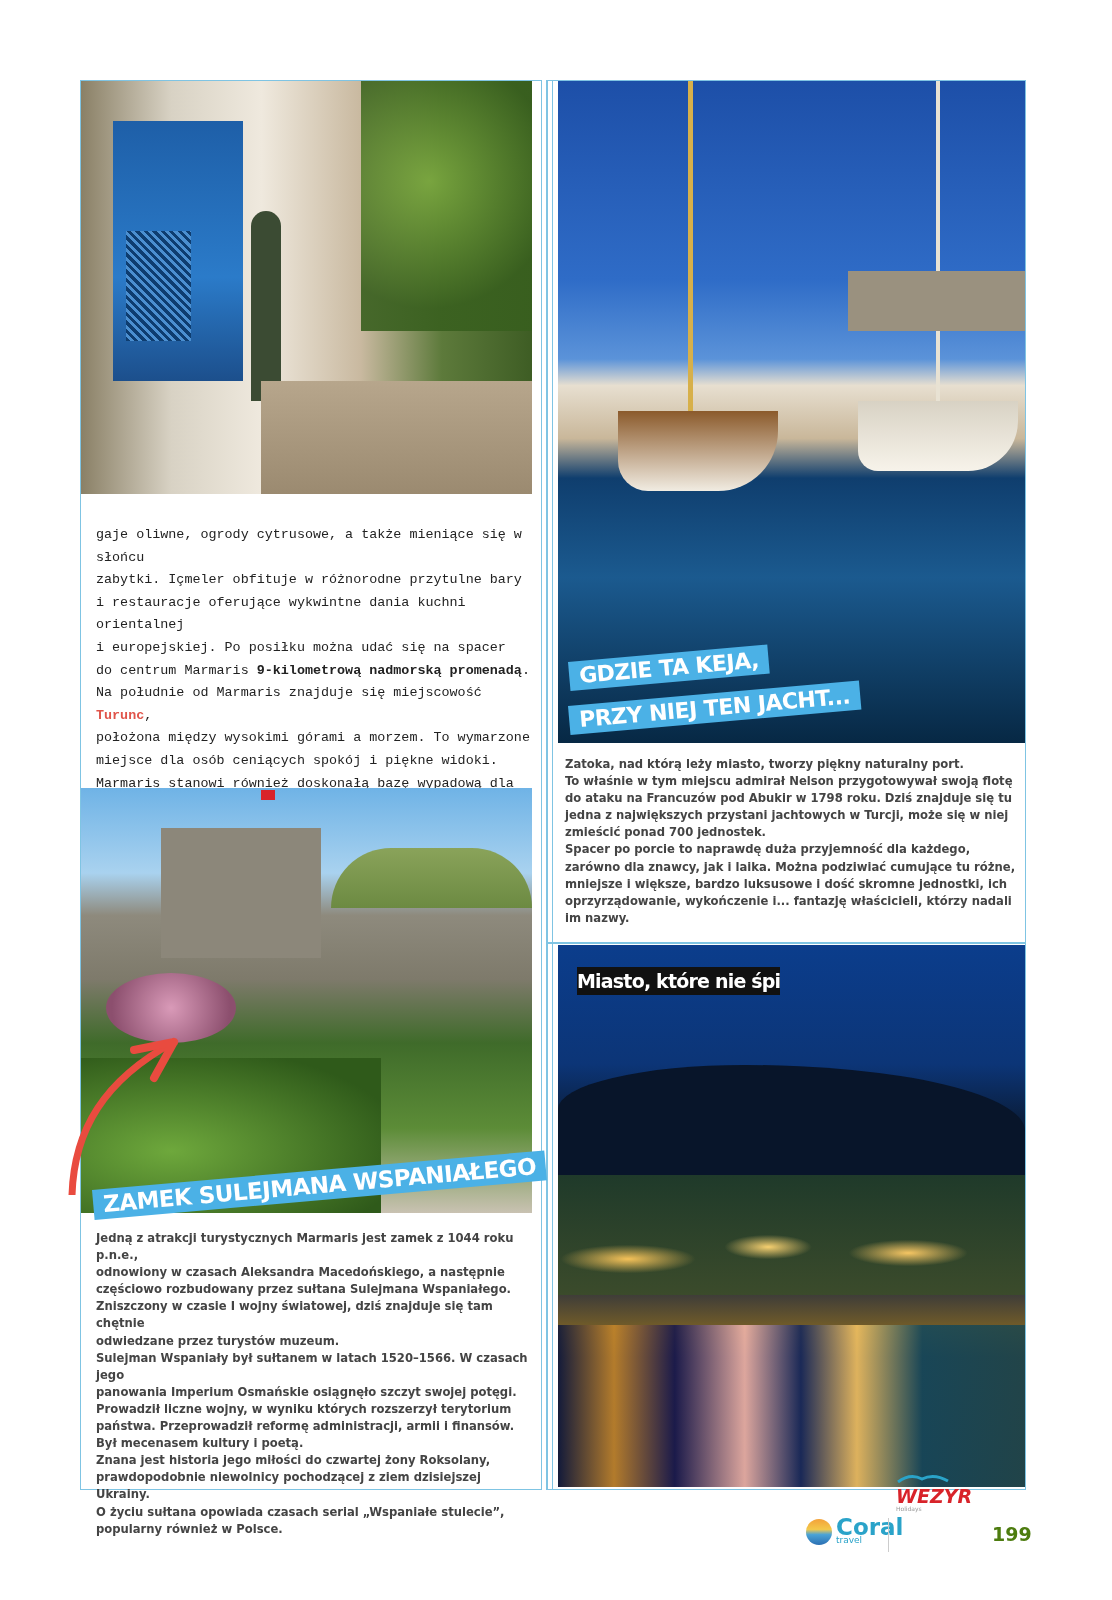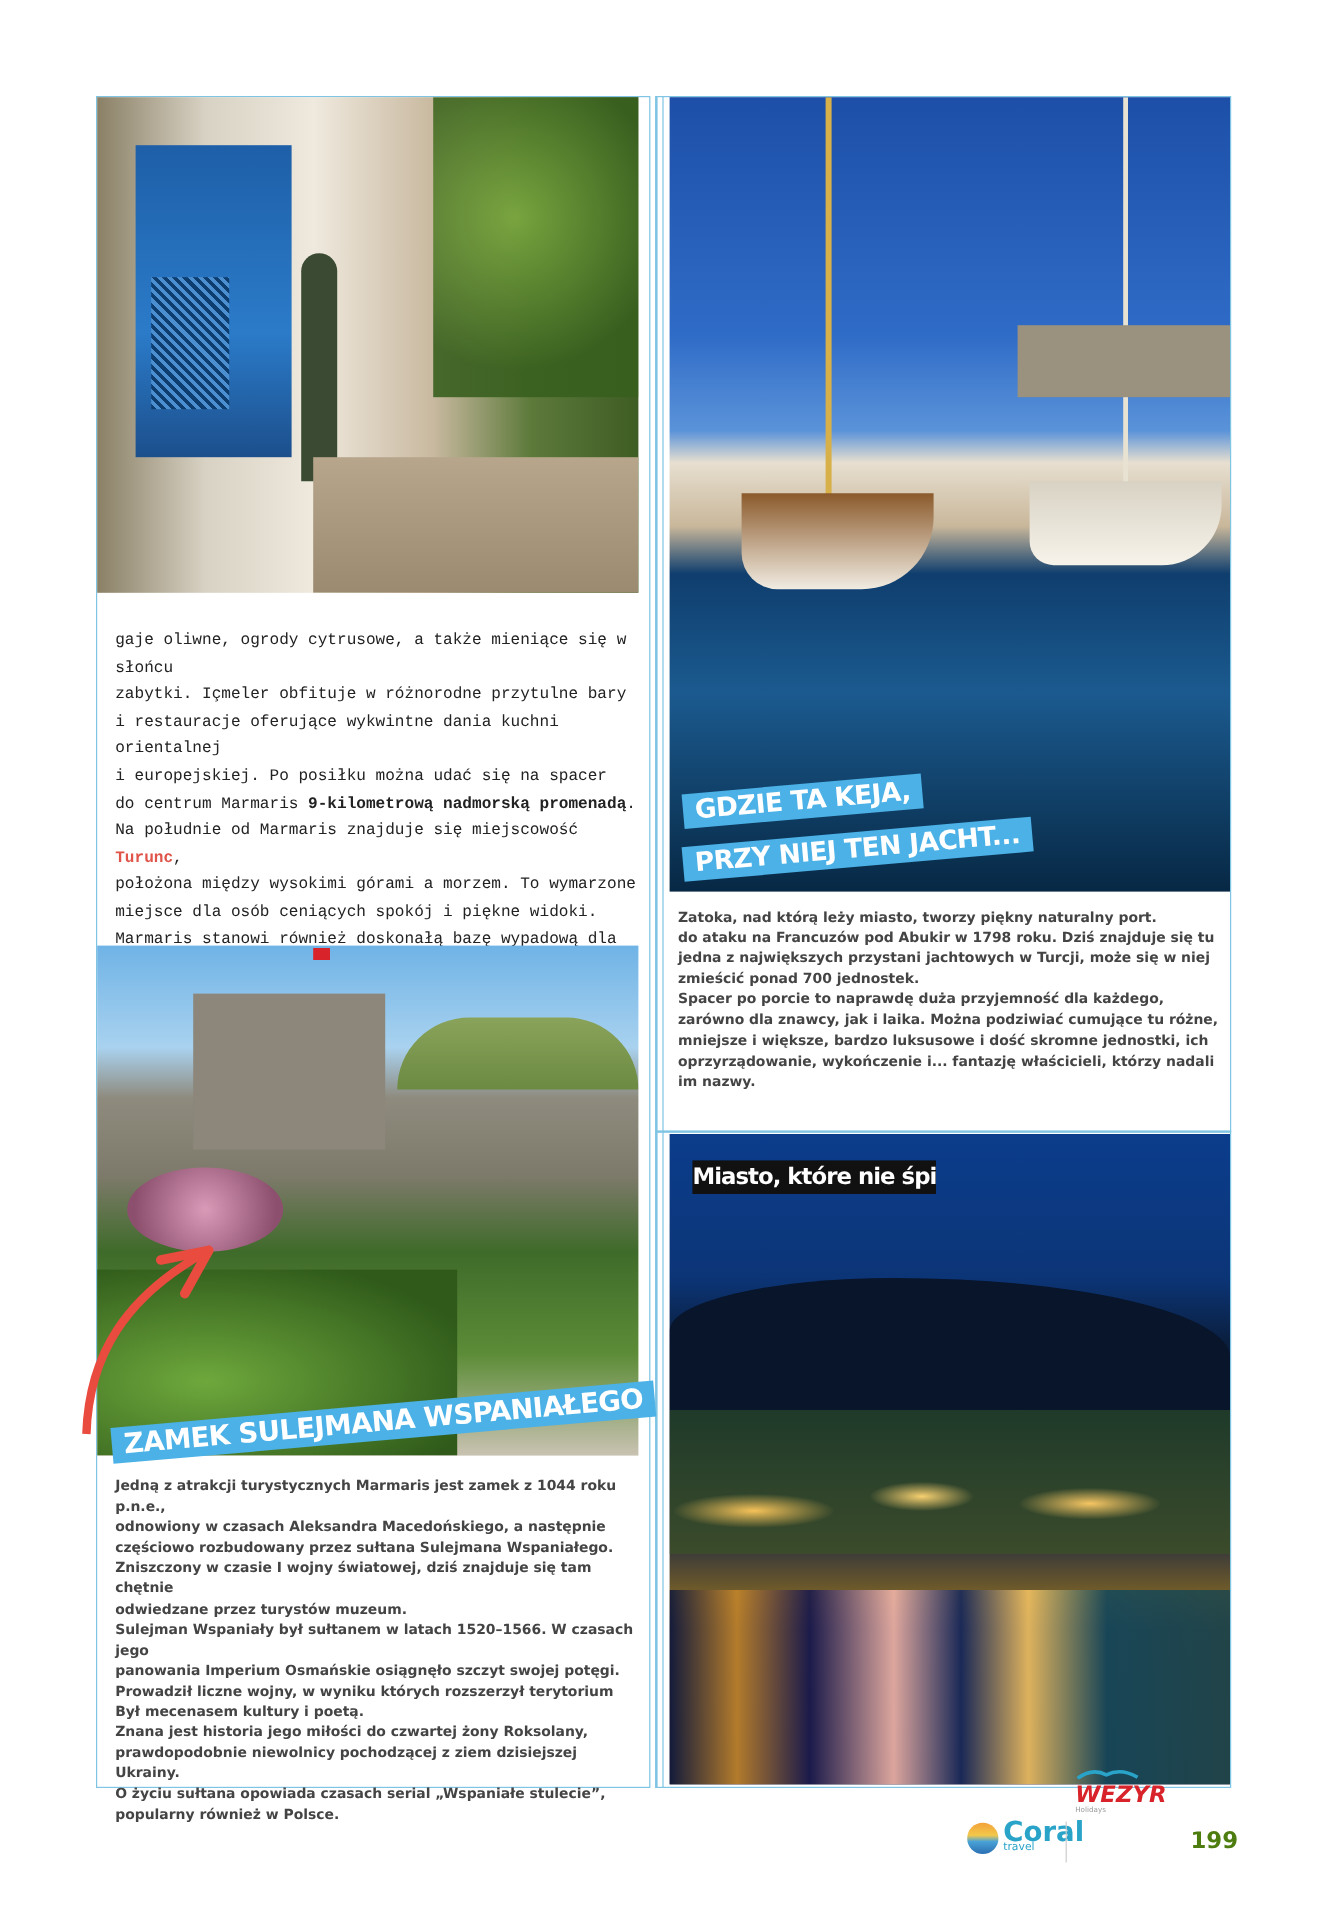--- a/index.html
+++ b/index.html
@@ -54,20 +54,21 @@
   <div><span>Na południe od Marmaris znajduje się miejscowość </span><span class="place">Turunc</span><span>,</span></div>
   <div>położona między wysokimi górami a morzem. To wymarzone</div>
   <div>miejsce dla osób ceniących spokój i piękne widoki.</div>
   <div>Marmaris stanowi również doskonałą bazę wypadową dla osób</div>
   <div><span>wybierających się do </span><span class="place">Efezu</span><span>, </span><span class="place">Fethiye</span><span>, </span><span class="place">Caunos</span><span> i na oddaloną tylko</span></div>
   <div><span>o około 50 km grecką wyspę </span><span class="place">Rodos</span><span>.</span></div>
 </div>
 
 <div class="abs side-text" style="left:565px;top:756px;width:455px;">
   <div>Zatoka, nad którą leży miasto, tworzy piękny naturalny port.</div>
+  <div>To właśnie w tym miejscu admirał Nelson przygotowywał swoją flotę</div>
   <div>do ataku na Francuzów pod Abukir w 1798 roku. Dziś znajduje się tu</div>
   <div>jedna z największych przystani jachtowych w Turcji, może się w niej</div>
   <div>zmieścić ponad 700 jednostek.</div>
   <div>Spacer po porcie to naprawdę duża przyjemność dla każdego,</div>
   <div>zarówno dla znawcy, jak i laika. Można podziwiać cumujące tu różne,</div>
   <div>mniejsze i większe, bardzo luksusowe i dość skromne jednostki, ich</div>
   <div>oprzyrządowanie, wykończenie i... fantazję właścicieli, którzy nadali</div>
   <div>im nazwy.</div>
 </div>
 
@@ -90,20 +91,21 @@
 
 <div class="abs side-text" style="left:96px;top:1230px;width:440px;">
   <div>Jedną z atrakcji turystycznych Marmaris jest zamek z 1044 roku p.n.e.,</div>
   <div>odnowiony w czasach Aleksandra Macedońskiego, a następnie</div>
   <div>częściowo rozbudowany przez sułtana Sulejmana Wspaniałego.</div>
   <div>Zniszczony w czasie I wojny światowej, dziś znajduje się tam chętnie</div>
   <div>odwiedzane przez turystów muzeum.</div>
   <div>Sulejman Wspaniały był sułtanem w latach 1520–1566. W czasach jego</div>
   <div>panowania Imperium Osmańskie osiągnęło szczyt swojej potęgi.</div>
   <div>Prowadził liczne wojny, w wyniku których rozszerzył terytorium</div>
+  <div>państwa. Przeprowadził reformę administracji, armii i finansów.</div>
   <div>Był mecenasem kultury i poetą.</div>
   <div>Znana jest historia jego miłości do czwartej żony Roksolany,</div>
   <div>prawdopodobnie niewolnicy pochodzącej z ziem dzisiejszej Ukrainy.</div>
   <div>O życiu sułtana opowiada czasach serial „Wspaniałe stulecie”,</div>
   <div>popularny również w Polsce.</div>
 </div>
 
 <div class="photo" style="left:558px;top:945px;width:467px;height:542px;background:linear-gradient(180deg,#0b3d8c 0%,#0c3577 22%,#0a1f3f 32%,#091a2c 45%,#1f2a3a 55%,#3a3a3a 64%,#6e5a2a 70%,#20213a 76%,#14183a 100%);">
   <div class="abs" style="left:0;top:120px;width:467px;height:110px;background:#08152a;border-radius:40% 60% 0 0;"></div>
   <div class="abs" style="left:0;top:230px;width:467px;height:120px;background:radial-gradient(ellipse at 15% 70%,#f5c259 0,transparent 12%),radial-gradient(ellipse at 45% 60%,#f7d070 0,transparent 12%),radial-gradient(ellipse at 75% 65%,#f6c663 0,transparent 12%),linear-gradient(180deg,#1f3a2a,#3b4b2b);"></div>

